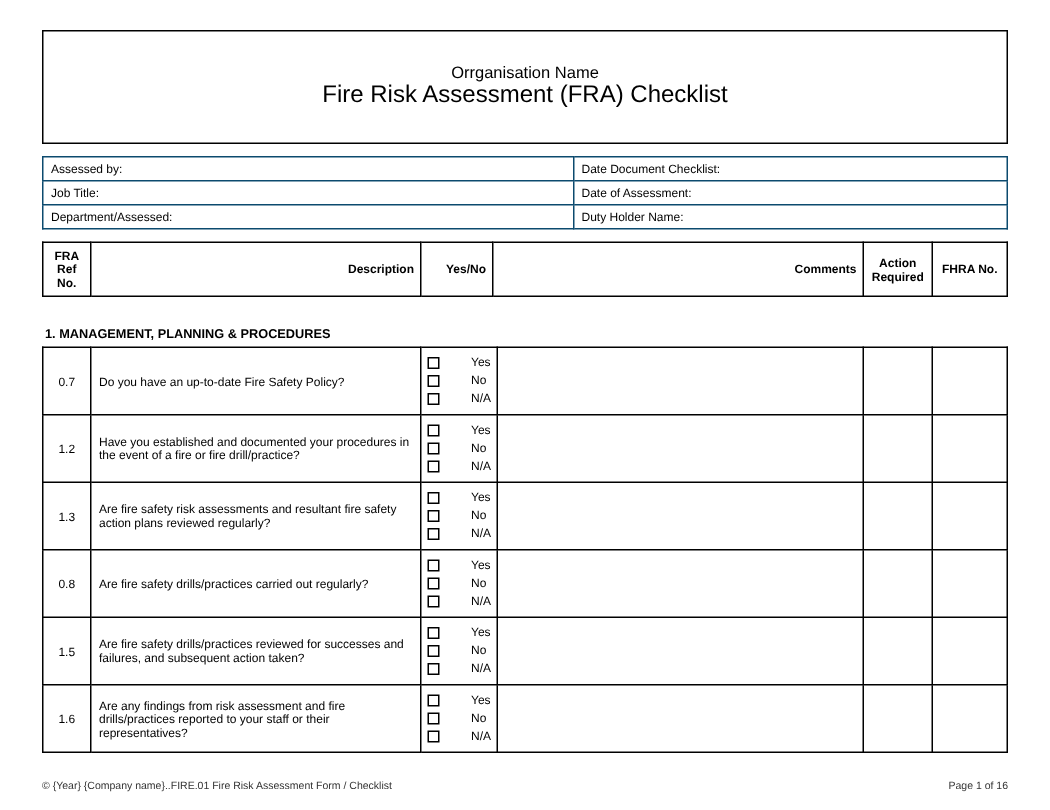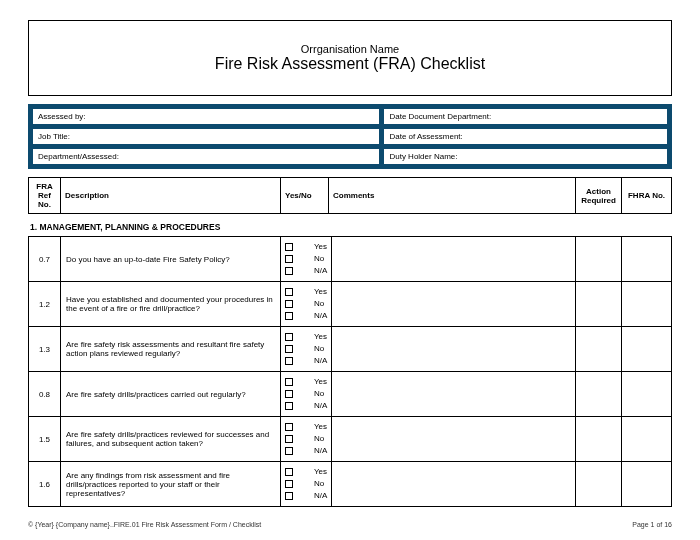--- a/index.html
+++ b/index.html
@@ -23,35 +23,35 @@
     margin-bottom: 8px;
   }
   .title-box .line1 { font-size: 11px; }
   .title-box .line2 { font-size: 16px; }
   .info-table {
     width: 100%;
     border-collapse: collapse;
     margin-bottom: 8px;
   }
   .info-table td {
-    border: 5px solid #0c4a6e;
+    border: 1px solid #0c4a6e;
     padding: 3px 5px;
     font-size: 8px;
   }
   .header-table {
     width: 100%;
     border-collapse: collapse;
-    margin-bottom: 8px;
+    margin-bottom: 19px;
   }
   .header-table th {
     border: 1px solid #000;
     padding: 4px 4px;
     font-size: 8px;
     font-weight: bold;
-    text-align: left;
+    text-align: right;
     vertical-align: middle;
   }
   .header-table th.center { text-align: center; }
   .section-title {
     font-weight: bold;
     font-size: 8.5px;
     margin: 4px 0 4px 2px;
   }
   .main-table {
     width: 100%;
@@ -100,21 +100,21 @@
 
   <div class="title-box">
     <div class="line1">Orrganisation Name</div>
     <div class="line2">Fire Risk Assessment (FRA) Checklist</div>
   </div>
 
   <table class="info-table">
     <tbody>
         <tr>
       <td style="width:55%">Assessed by:</td>
-      <td>Date Document Department:</td>
+      <td>Date Document Checklist:</td>
     </tr>
     <tr>
       <td>Job Title:</td>
       <td>Date of Assessment:</td>
     </tr>
     <tr>
       <td>Department/Assessed:</td>
       <td>Duty Holder Name:</td>
     </tr>
   </tbody>

